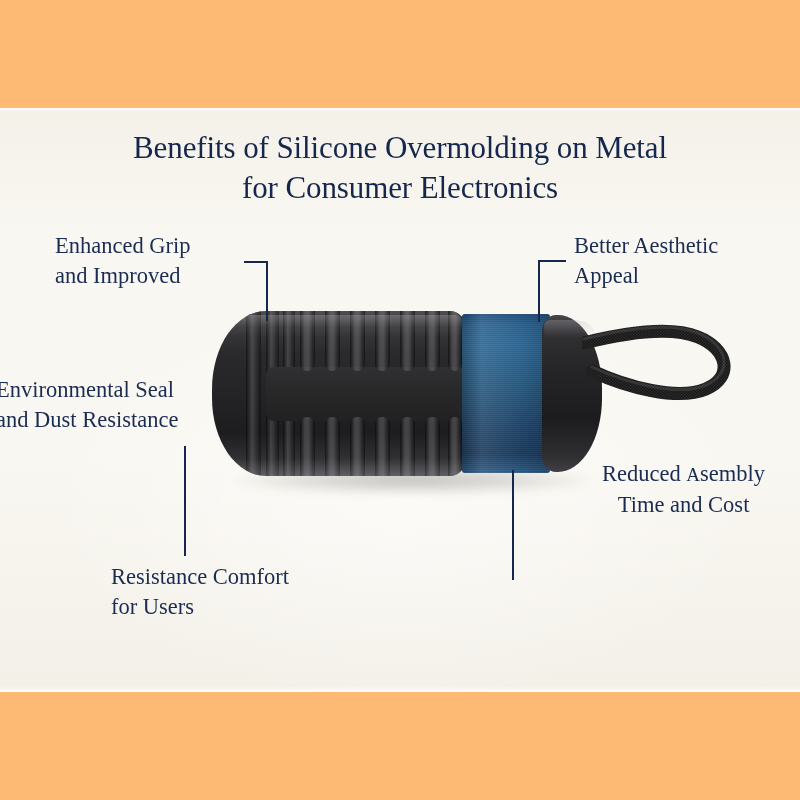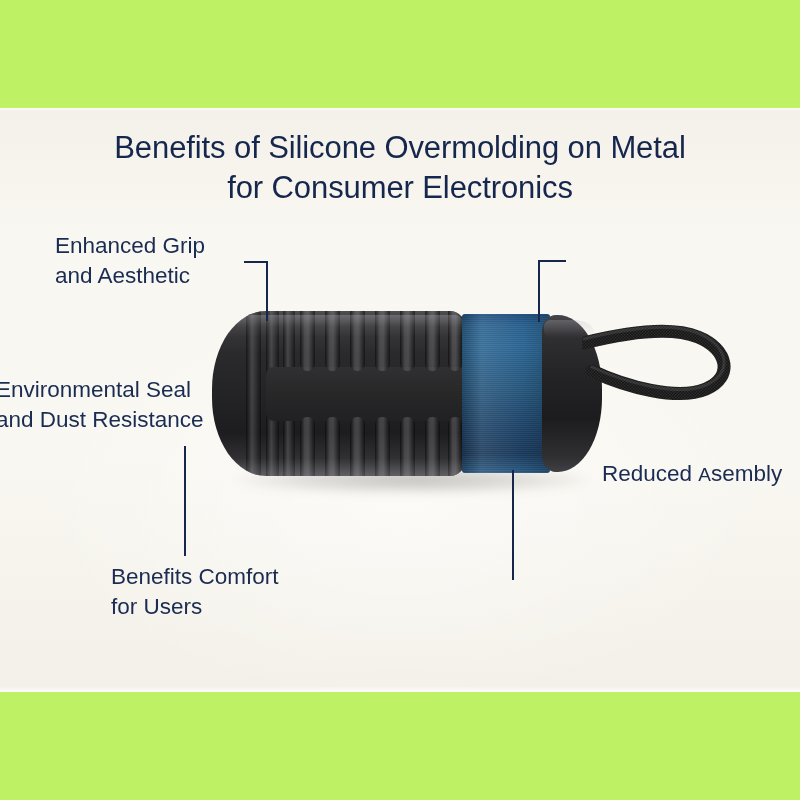--- a/index.html
+++ b/index.html
@@ -5,22 +5,22 @@
   html, body {
     margin: 0;
     padding: 0;
     background: #ffffff;
   }
   #canvas {
     position: relative;
     width: 800px;
     height: 800px;
     overflow: hidden;
-    background: #bef264;
-    font-family: Liberation Sans, sans-serif;
+    background: #fdba74;
+    font-family: Liberation Serif, serif;
   }
   
   #backdrop {
     position: absolute;
     left: 0;
     top: 108px;
     width: 800px;
     height: 584px;
     background: #f9f7f1;
   }
@@ -288,24 +288,26 @@
           <rect width="1.4" height="1.4" fill="#2e2e2e"></rect>
           <rect x="1.5" y="1.5" width="1.4" height="1.4" fill="#2e2e2e"></rect>
         </pattern>
       </defs>
       <path d="M2,24 C34,16 86,6 116,18 C146,30 152,58 124,70 C96,82 44,68 10,52" fill="none" stroke="url(#weave)" stroke-width="13" stroke-linecap="round"></path>
       <path d="M2,24 C34,16 86,6 116,18 C146,30 152,58 124,70 C96,82 44,68 10,52" fill="none" stroke="rgba(255,255,255,0.10)" stroke-width="3" stroke-linecap="round" transform="translate(0,-4)"></path>
     </svg>
   </div>
 
   <div class="label lbl-grip">Enhanced Grip
-and Aesthetic</div>
+and Improved</div>
+  <div class="label lbl-aesthetic">Better Aesthetic
+Appeal</div>
   <div class="label lbl-seal">Environmental Seal
 and Dust Resistance</div>
-  <div class="label lbl-comfort">Benefits Comfort
+  <div class="label lbl-comfort">Resistance Comfort
 for Users</div>
 
-  <div class="label lbl-assembly"><span>Reduced </span><span class="sc-a">A</span><span>sembly</span><br></div>
+  <div class="label lbl-assembly"><span>Reduced </span><span class="sc-a">A</span><span>sembly</span><br><span>Time and Cost</span></div>
 
 
   <div id="edge-fade-top"></div>
   <div id="edge-fade-bot"></div>
 </div>
 
 </body></html>

